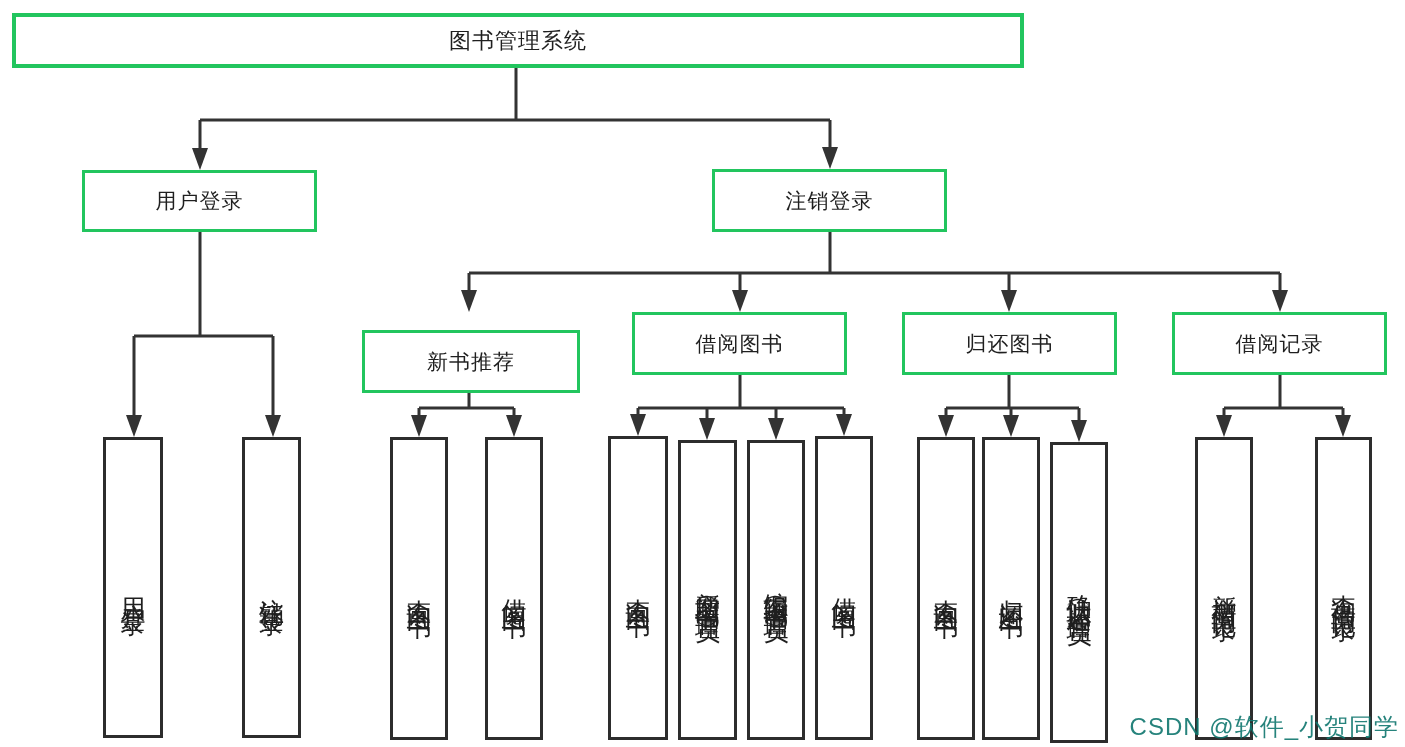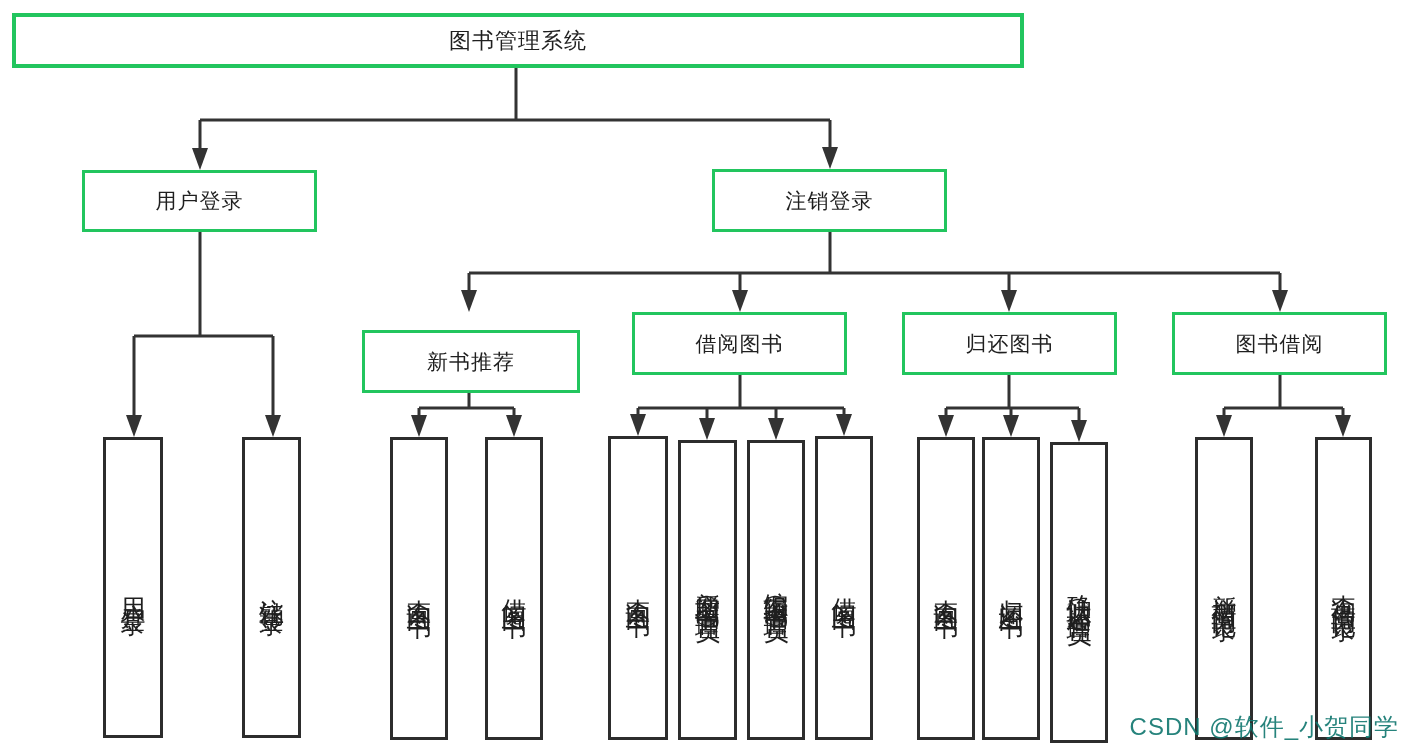--- a/index.html
+++ b/index.html
@@ -113,21 +113,21 @@
   </svg>
 
   <div class="box root" style="left:12px; top:13px; width:1012px; height:55px;">图书管理系统</div>
 
   <div class="box" style="left:82px; top:170px; width:235px; height:62px;">用户登录</div>
   <div class="box" style="left:712px; top:169px; width:235px; height:63px;">注销登录</div>
 
   <div class="box" style="left:362px; top:312px; width:218px; height:63px;margin-top:18px;">新书推荐</div>
   <div class="box" style="left:632px; top:312px; width:215px; height:63px;">借阅图书</div>
   <div class="box" style="left:902px; top:312px; width:215px; height:63px;">归还图书</div>
-  <div class="box" style="left:1172px; top:312px; width:215px; height:63px;">图书借阅</div>
+  <div class="box" style="left:1172px; top:312px; width:215px; height:63px;">借阅记录</div>
 
   <div class="leaf" style="left:103px; top:437px; width:60px; height:301px;">用户登录</div>
   <div class="leaf" style="left:242px; top:437px; width:59px; height:301px;">注销登录</div>
 
   <div class="leaf" style="left:390px; top:437px; width:58px; height:303px;">查询图书</div>
   <div class="leaf" style="left:485px; top:437px; width:58px; height:303px;">借阅图书</div>
 
   <div class="leaf" style="left:608px; top:436px; width:60px; height:304px;">查询图书</div>
   <div class="leaf" style="left:678px; top:440px; width:59px; height:300px; letter-spacing:4px;">新增图书（管理员）</div>
   <div class="leaf" style="left:747px; top:440px; width:58px; height:300px; letter-spacing:4px;">编辑图书（管理员）</div>

